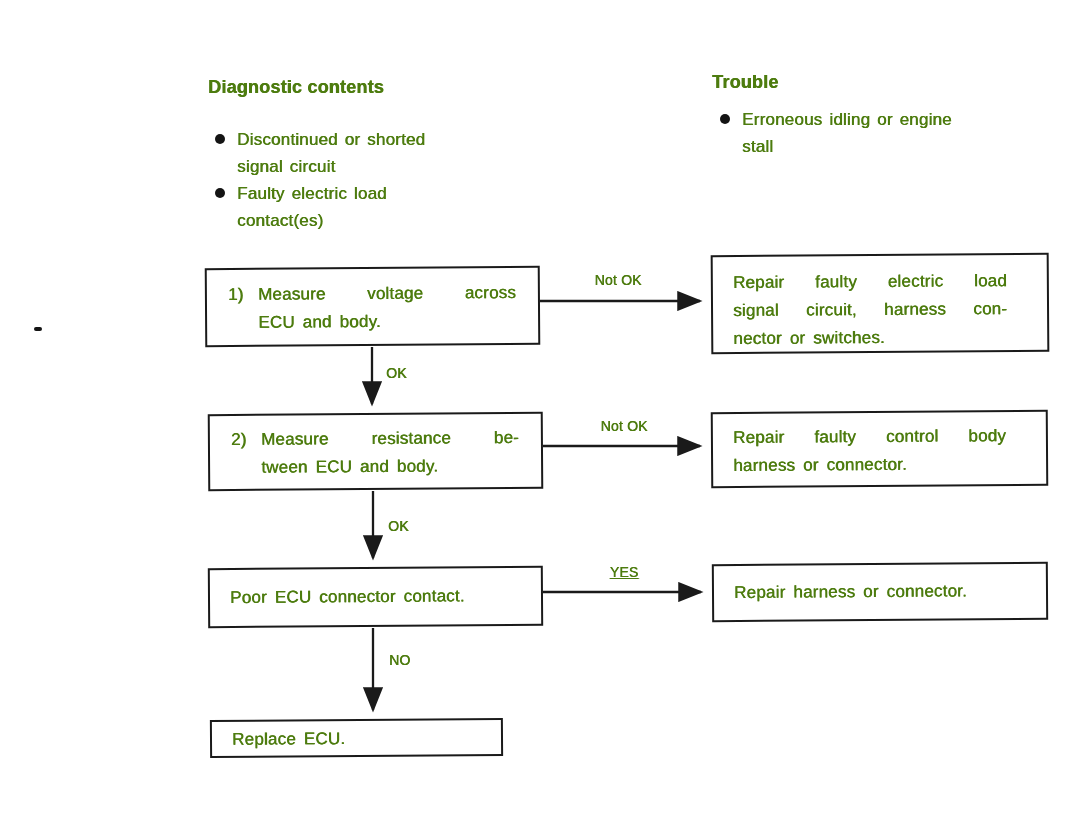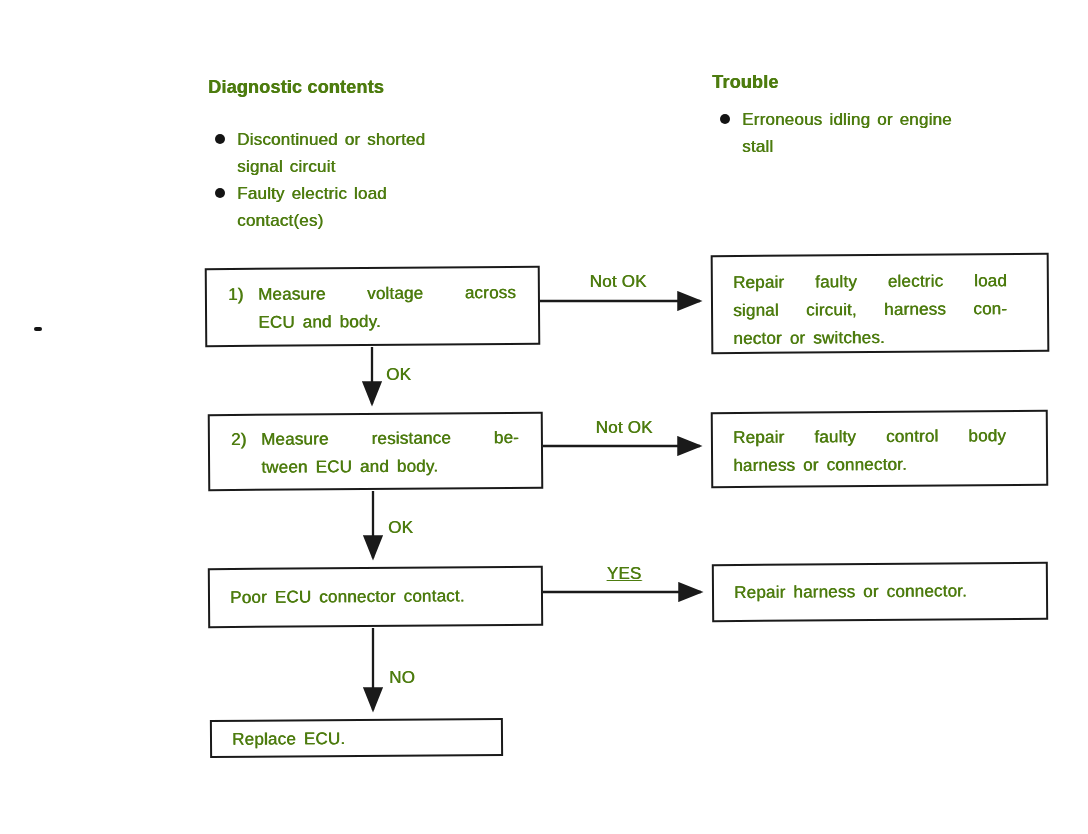--- a/index.html
+++ b/index.html
@@ -101,30 +101,30 @@
     width: 1088px;
     height: 834px;
     pointer-events: none;
   }
   .arrows-svg line {
     stroke: #1a1a1a;
     stroke-width: 2.3;
   }
   .arrow-label {
     position: absolute;
-    font-size: 17px;
+    font-size: 14px;
     white-space: nowrap;
   }
   .arrow-label.centered { text-align: center; }
   #lbl-notok1 { left: 583px; top: 272px; width: 70px; }
   #lbl-ok1    { left: 386px; top: 365px; }
   #lbl-notok2 { left: 586px; top: 418px; width: 76px; }
   #lbl-ok2    { left: 388px; top: 518px; }
   #lbl-yes    { left: 599px; top: 564px; width: 50px; text-decoration: underline; }
-  #lbl-no     { left: 389px; top: 668px; }
+  #lbl-no     { left: 389px; top: 652px; }
 
   .scan-speck {
     position: absolute;
     left: 34px; top: 327px;
     width: 8px; height: 4px;
     background: #141414;
     border-radius: 2px;
   }
 </style>
 </head>

